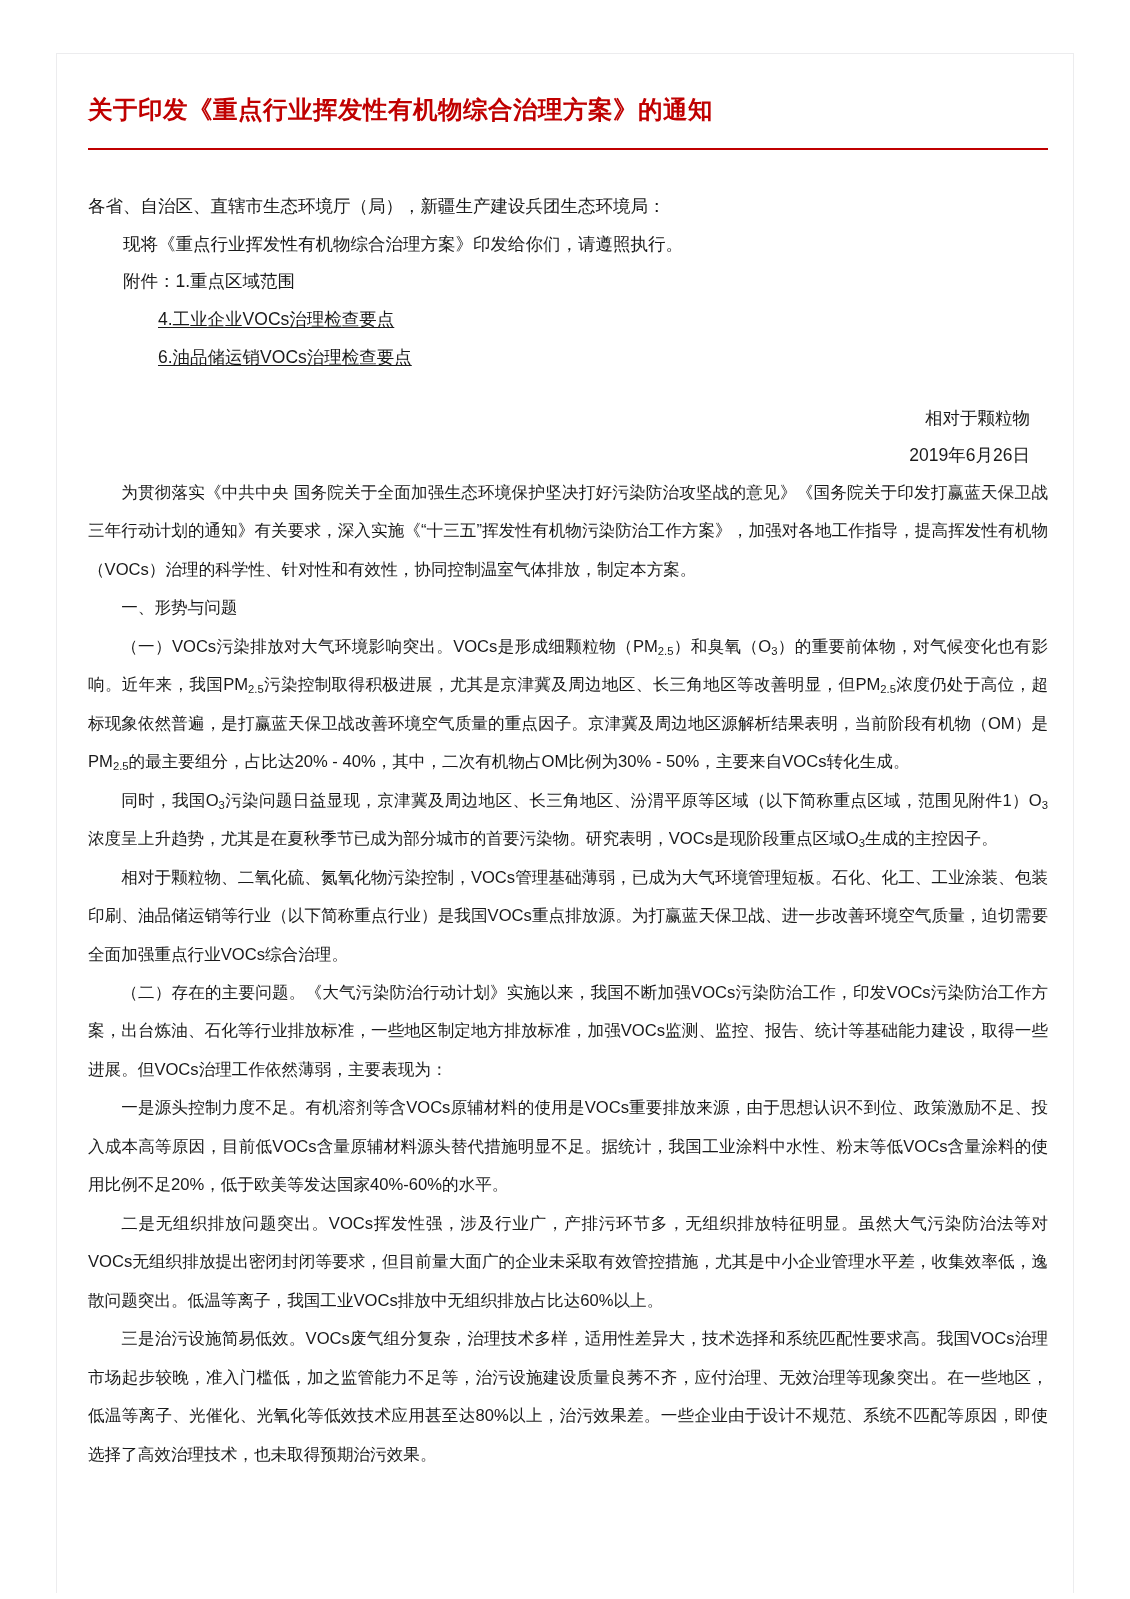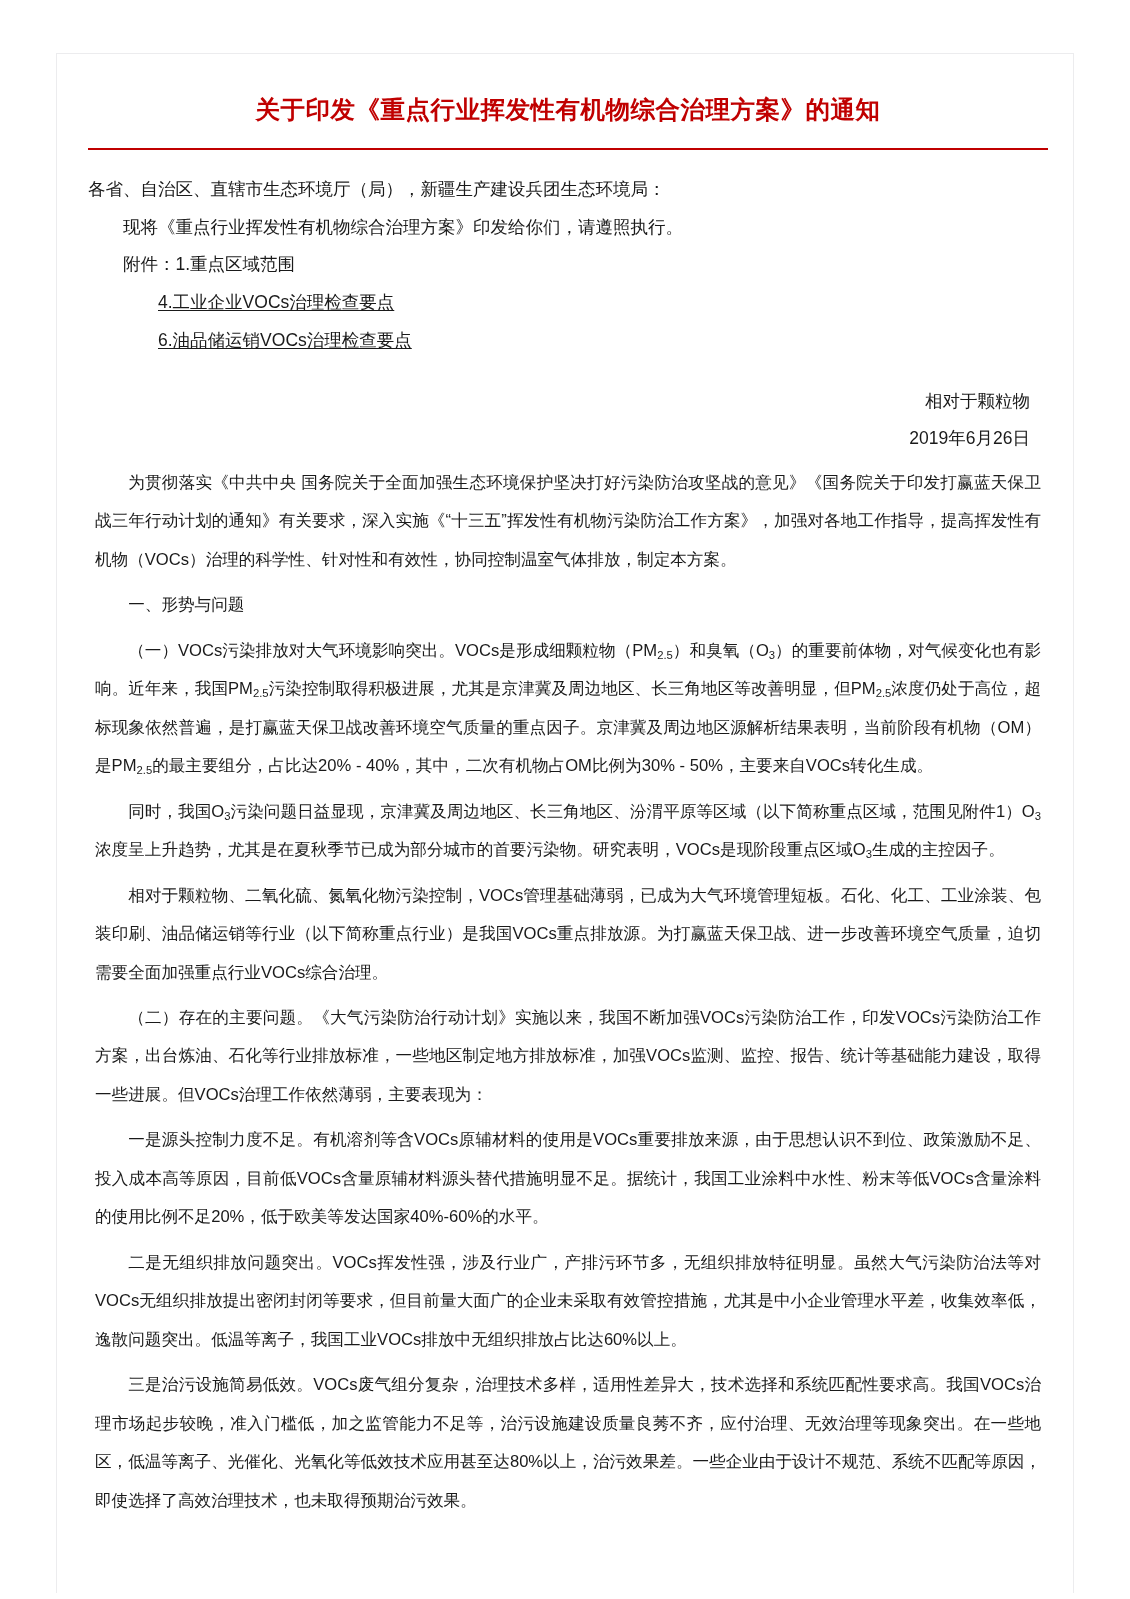--- a/index.html
+++ b/index.html
@@ -34,35 +34,35 @@
     left: 88px;
     top: 53px;
     width: 960px;
   }
 
   
   .doc-title {
     color: #c00000;
     font-weight: bold;
     font-size: 24.5px;
-    text-align: center;
+    text-align: left;
     letter-spacing: 0.5px;
     margin: 40px 0 0 0;
     line-height: 1.35;
   }
   .title-rule {
     height: 0;
     border-top: 2.5px solid #c00000;
     margin: 22px 0 0 0;
     width: 960px;
   }
 
   
   .header-block {
-    margin-top: 21px;
+    margin-top: 38px;
     font-size: 17.5px;
     line-height: 2.15;
   }
   .salutation {
     text-indent: 0;
   }
   .indent1 {
     text-indent: 2em;
   }
   .attach-line {
@@ -96,21 +96,21 @@
   }
 
   
   .body-block {
     font-size: 16.6px;
     line-height: 2.32;
     text-align: justify;
     text-justify: inter-ideograph;
   }
   .body-block p {
-    margin: 7px;
+    margin: 0;
     text-indent: 2em;
   }
   sub {
     font-size: 0.68em;
     line-height: 0;
     vertical-align: -0.28em;
   }
 </style>
 </head>
 <body>

